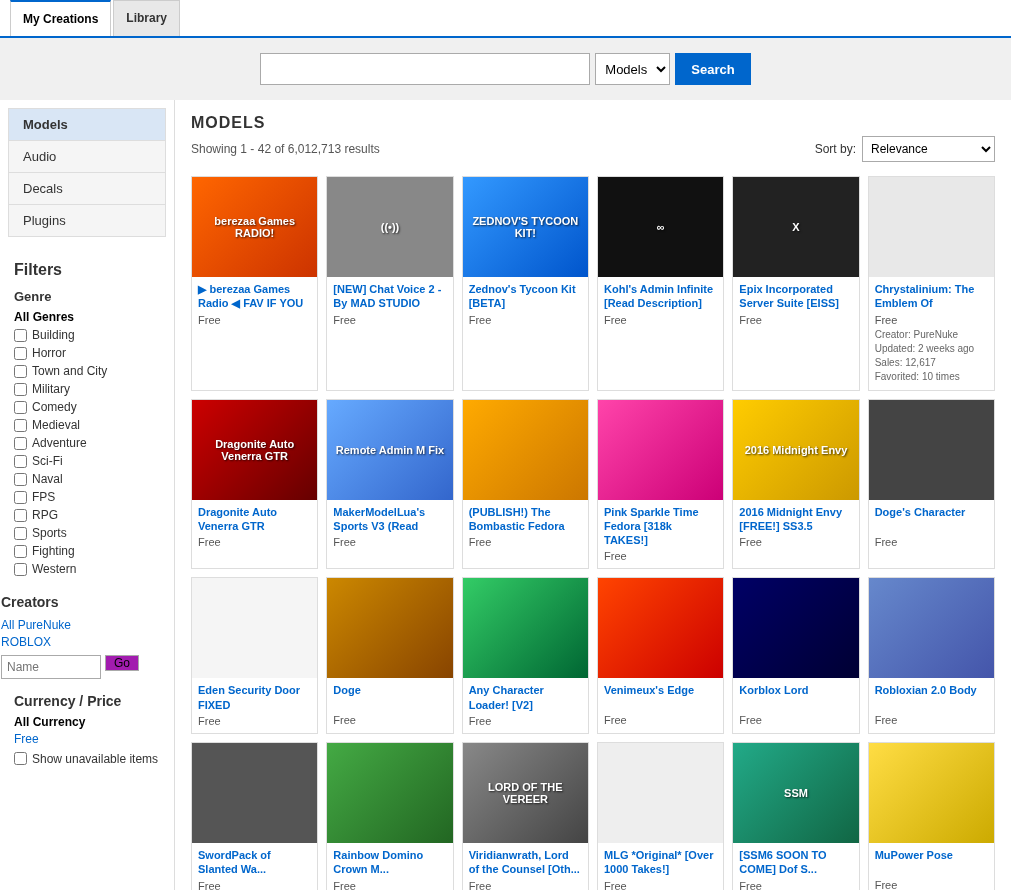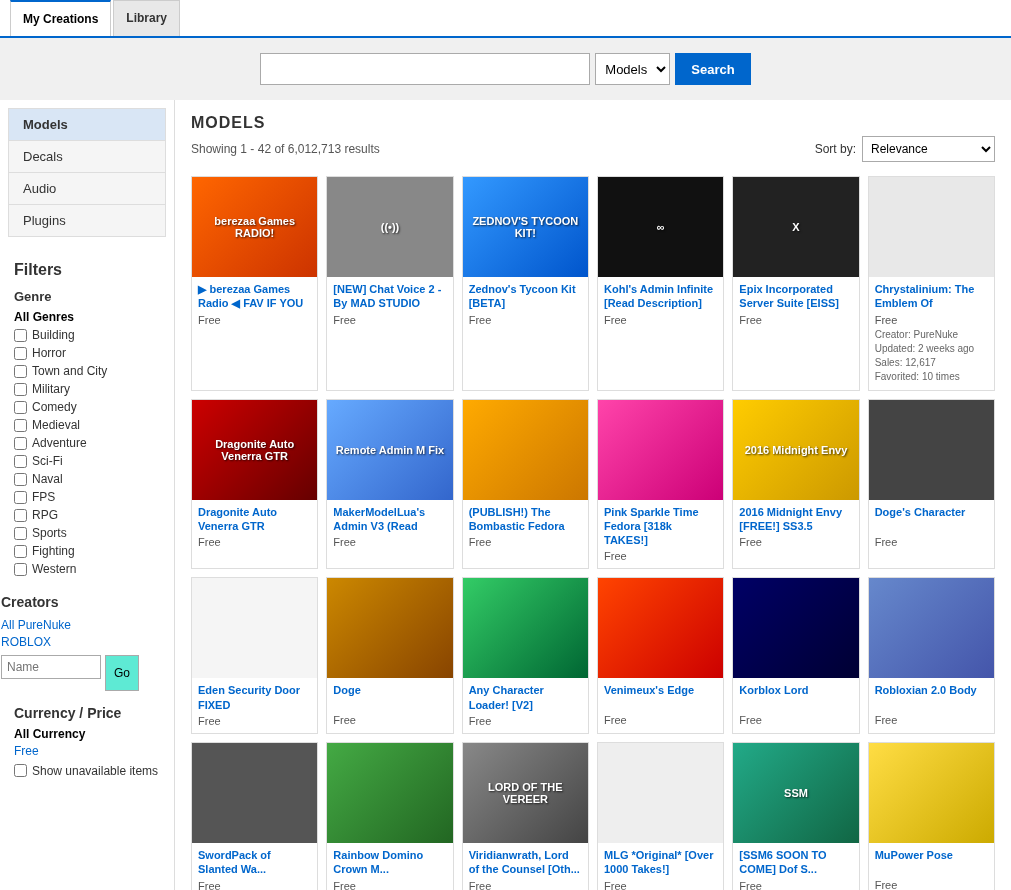--- a/index.html
+++ b/index.html
@@ -32,21 +32,21 @@
     .filter-item { display: flex; align-items: center; gap: 5px; margin-bottom: 4px; font-size: 12px; }
     .filter-item input[type="checkbox"] { width: 13px; height: 13px; }
     .filter-link { font-size: 12px; color: #0066cc; cursor: pointer; display: block; margin-bottom: 4px; }
     .filter-link.active { font-weight: bold; color: #000; }
 
     .creators-section { padding: 4px 1px 10px; }
     .creators-title { font-size: 14px; font-weight: bold; margin-bottom: 8px; }
     .creator-link { font-size: 12px; color: #0066cc; cursor: pointer; display: block; margin-bottom: 3px; }
     .creator-input-row { display: flex; gap: 4px; margin-top: 6px; }
     .creator-input { width: 100px; height: 24px; border: 1px solid #aaa; padding: 0 5px; font-size: 12px; }
-    .creator-go-btn { height: 36px; padding: 0 8px; background: #5eead4; border: 1px solid #aaa; cursor: pointer; font-size: 12px; }
+    .creator-go-btn { height: 16px; padding: 0 8px; background: #a21caf; border: 1px solid #aaa; cursor: pointer; font-size: 12px; }
 
     .currency-section { padding: 4px 14px 10px; }
     .currency-title { font-size: 14px; font-weight: bold; margin-bottom: 6px; }
     .currency-link { font-size: 12px; color: #0066cc; cursor: pointer; display: block; margin-bottom: 3px; }
     .currency-link.active { font-weight: bold; color: #000; }
     .show-unavailable { display: flex; align-items: flex-start; gap: 5px; font-size: 12px; margin-top: 6px; }
 
     
     .content-area { flex: 1; padding: 14px 16px; }
     .content-title { font-size: 16px; font-weight: bold; letter-spacing: 1px; margin-bottom: 4px; }
@@ -110,22 +110,22 @@
     <option>Plugins</option>
   </select>
   <button class="search-button">Search</button>
 </div>
 
 <div class="main-layout">
 
   <div class="sidebar">
     <div class="sidebar-menu">
       <div class="sidebar-menu-item active">Models</div>
+      <div class="sidebar-menu-item">Audio</div>
       <div class="sidebar-menu-item">Decals</div>
-      <div class="sidebar-menu-item">Audio</div>
       <div class="sidebar-menu-item">Plugins</div>
     </div>
 
     <div class="filters-section">
       <div class="filters-title">Filters</div>
       <div class="filter-group-title">Genre</div>
       <a class="filter-link active">All Genres</a>
       <div class="filter-item">
         <input type="checkbox" style="">
         <span>Building</span>
@@ -297,21 +297,21 @@
       <div class="item-name">Dragonite Auto Venerra GTR</div>
       <div class="item-price">Free</div>
 
     </div>
         </div>
         <div class="item-card">
     <div class="item-thumb thumb-8">
       <span class="thumb-text">Remote Admin M Fix</span>
     </div>
     <div class="item-info">
-      <div class="item-name">MakerModelLua's Admin V3 (Read</div>
+      <div class="item-name">MakerModelLua's Sports V3 (Read</div>
       <div class="item-price">Free</div>
 
     </div>
         </div>
         <div class="item-card">
     <div class="item-thumb thumb-9">
       <span class="thumb-text"></span>
     </div>
     <div class="item-info">
       <div class="item-name">(PUBLISH!) The Bombastic Fedora</div>

